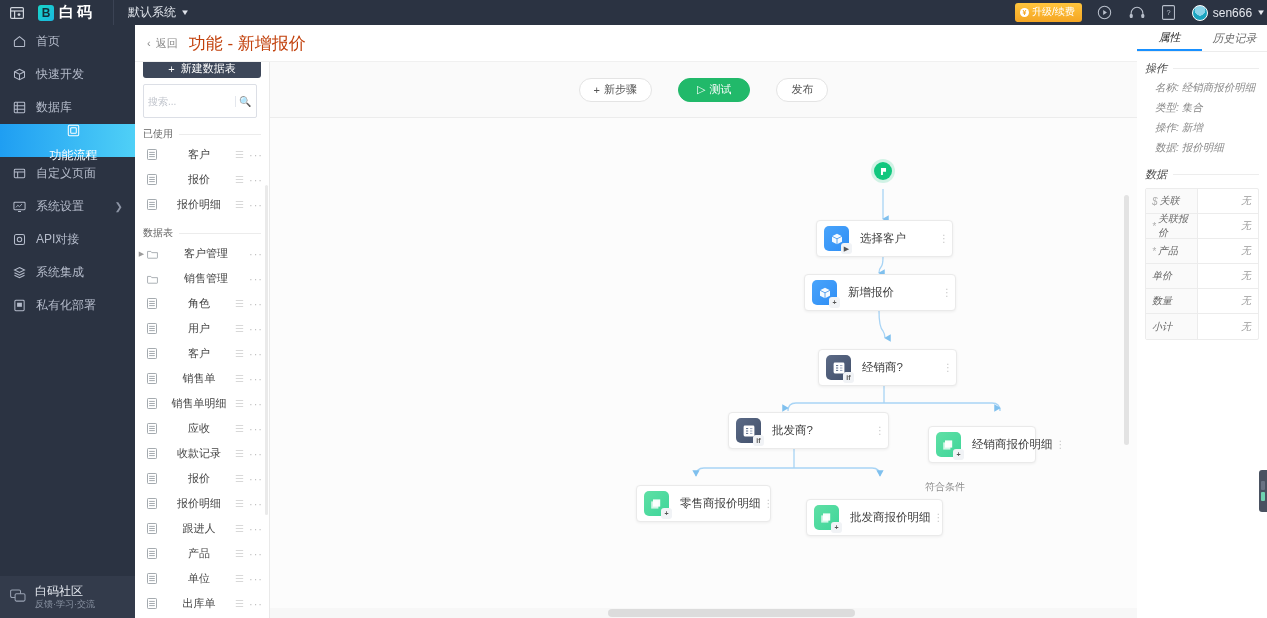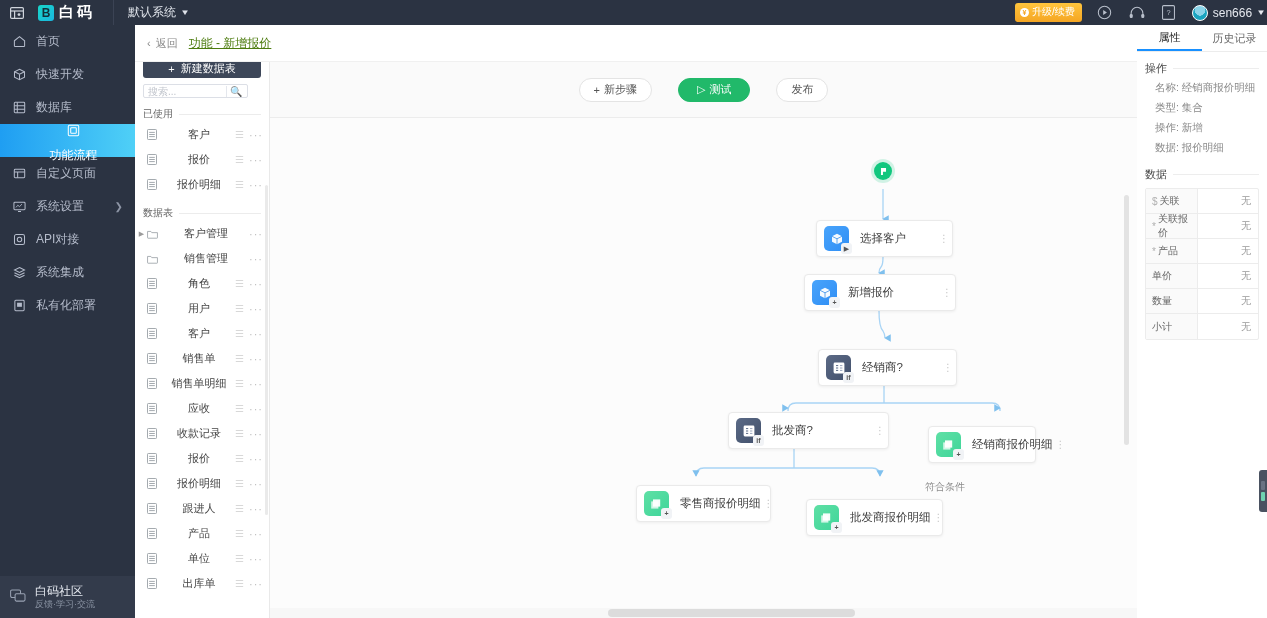--- a/index.html
+++ b/index.html
@@ -80,21 +80,21 @@
     background:#fff; border-right:1px solid #e9e9e9; overflow:hidden;
   }
   .p2-btn {
     height:19px; margin:0 8px 6px 8px; border-radius:3px;
     display:flex; align-items:center; justify-content:center; gap:6px;
     font-size:11px; color:#fff; cursor:pointer;
   }
   .p2-btn.primary { background:#1890ff; margin-top:9px; }
   .p2-btn.dark { background:#3d4759; }
   .p2-search {
-    margin:4px 21px 0 8px; height:14px; border:1px solid #dcdfe6; border-radius:2px;
+    margin:4px 12px 0 8px; height:34px; border:1px solid #dcdfe6; border-radius:2px;
     display:flex; align-items:center; padding:0 4px;
   }
   .p2-search input {
     border:none; outline:none; font-size:10px; flex:1; color:#333;
     font-family:inherit; background:transparent; width:10px;
   }
   .p2-search input::placeholder { color:#c0c4cc; }
   .p2-search .divider { width:1px; height:11px; background:#e4e7ed; margin:0 4px; }
   .p2-search .sicon { color:#909399; font-size:10px; }
   .group-hdr {
@@ -118,21 +118,21 @@
     position:absolute; left:270px; top:25px; width:867px; height:593px;
     background:#fff; border-right:1px solid #ececec;
   }
   .crumb {
     height:37px; display:flex; align-items:center; gap:11px;
     padding-left:12px; border-bottom:1px solid #f0f0f0; background:#fff;
     position:absolute; left:-135px; top:0; width:1002px; z-index:3;
     pointer-events:none;
   }
   .crumb .back { font-size:11px; color:#8a8a8a; display:flex; align-items:center; gap:5px;}
-  .crumb .title { font-size:12px; color:#4d7c0f;text-decoration:underline; }
+  .crumb .title { font-size:17px; color:#c2410c; }
   .toolbar {
     position:absolute; top:37px; left:0; width:867px; height:56px;
     background:#fafafa; border-bottom:1px solid #ececec;
     display:flex; align-items:center; justify-content:center; gap:26px;
   }
   .pill {
     height:24px; border-radius:13px; background:#fff; border:1px solid #e4e4e4;
     display:flex; align-items:center; justify-content:center; gap:4px;
     font-size:11px; color:#555; padding:0 14px; cursor:pointer;
   }
@@ -179,21 +179,21 @@
   .h-scroll-track {
     position:absolute; left:0; bottom:0; width:867px; height:10px; background:#f7f7f7;
   }
   .h-scroll-thumb {
     position:absolute; left:338px; bottom:1px; width:247px; height:8px;
     background:#dcdcdc; border-radius:4px;
   }
 
   
   .rightpanel {
-    position:absolute; left:1137px; top:25px; width:130px; height:593px; background:#fff;
+    position:absolute; left:1137px; top:25px; width:130px; height:593px; background:#fff;font-style:italic;
   }
   .rp-tabs { display:flex; height:27px; border-bottom:1px solid #ececec; }
   .rp-tab {
     flex:1; display:flex; align-items:center; justify-content:center;
     font-size:11px; color:#6b6b6b; cursor:pointer;
   }
   .rp-tab.active { color:#222; border-bottom:2px solid #1890ff; font-weight:normal;}
   .rp-sec-hdr {
     display:flex; align-items:center; gap:6px; padding:0 8px; height:20px; margin-top:6px;
     font-size:11px; color:#444;

